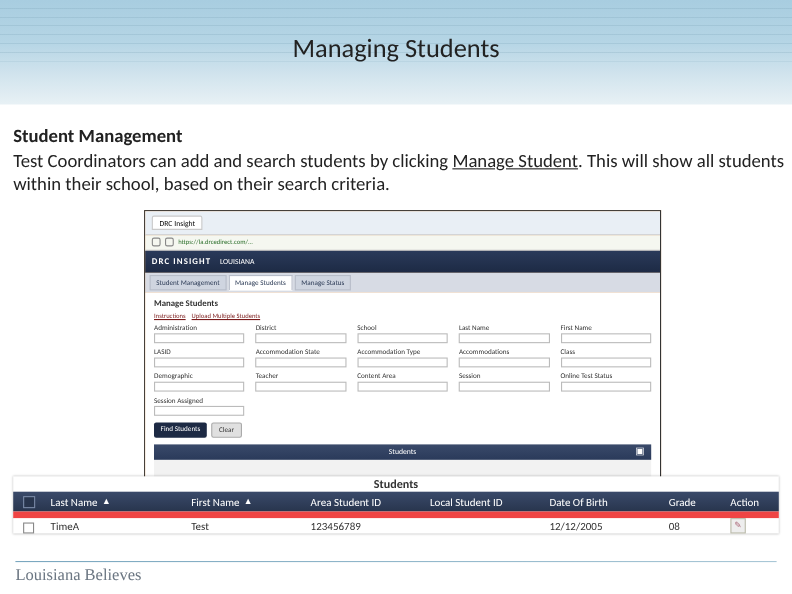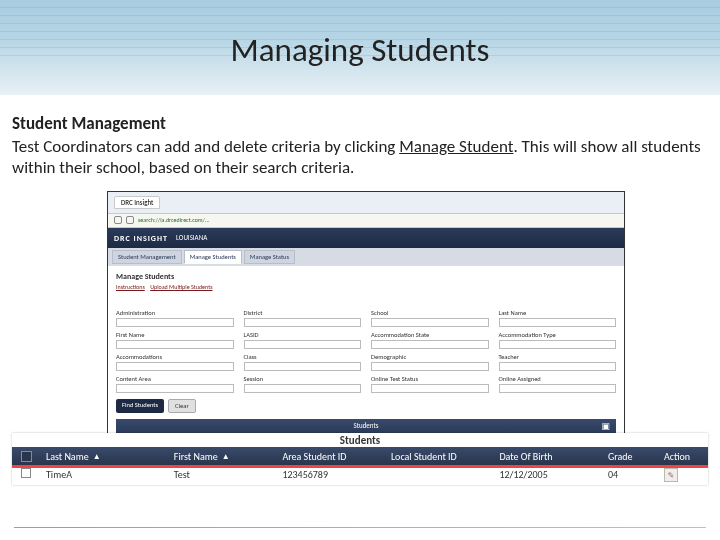--- a/index.html
+++ b/index.html
@@ -2,43 +2,43 @@
 <html><head>
 <meta charset="utf-8">
 <style>
   * { box-sizing: border-box; margin: 0; padding: 0; }
   body { font-family: Calibri, Arial, sans-serif; width: 720px; height: 540px; background: #fff; overflow: hidden; position: relative; }
   .slide { width: 720px; height: 540px; position: relative; }
   .top-band { height: 95px; background: linear-gradient(to bottom, #a8cde0 0%, #b5d5e5 40%, #d0e3ed 70%, #e8f1f5 100%); position: relative; }
   .ruled-lines { position: absolute; top: 0; left: 0; right: 0; height: 56px; background:
       repeating-linear-gradient(to bottom, transparent 0, transparent 7px, rgba(120,160,180,.25) 7px, rgba(120,160,180,.25) 8px);
   }
-  .title { position: absolute; top: 30px; left: 0; right: 0; text-align: center; font-size: 33px; color: #222; }
+  .title { position: absolute; top: 30px; left: 0; right: 0; text-align: center; font-size: 24px; color: #222; }
   .body { padding: 18px 0 0 12px; }
   .h2 { font-weight: bold; font-size: 17px; color: #222; margin-bottom: 2px; }
   .para { font-size: 17px; line-height: 1.25; color: #222; }
   .u { text-decoration: underline; font-weight: normal; }
-  .shot-wrap { margin: 12px auto 0 auto; width: 518px; border: 1.5px solid #333; background: #fdba74; }
+  .shot-wrap { margin: 12px auto 0 auto; width: 470px; border: 1.5px solid #333; background: #fdba74; }
   .chrome { height: 22px; background: #e9eff5; border-bottom: 1px solid #c9c9c9; display:flex; align-items:center; gap:4px; padding:0 6px; }
   .tab { background:#fff; border:1px solid #c9c9c9; font-size:7px; padding:1px 6px; border-radius:2px 2px 0 0; }
   .urlbar { height: 14px; background:#f5f7f0; border-bottom:1px solid #c9c9c9; display:flex; align-items:center; padding:0 6px; gap:4px; }
   .url-icon { width:8px; height:8px; border:1px solid #888; border-radius:2px; }
   .url-text { font-size:6px; color:#2a6e2a; flex:1; white-space:nowrap; overflow:hidden; }
   .brandbar { height: 20px; background: linear-gradient(#2a3a5a,#1d2a44); display:flex; align-items:center; padding:0 6px; gap:8px; }
   .brand1 { color:#fff; font-size:8px; font-weight:bold; letter-spacing:1px; }
   .brand2 { color:#fff; font-size:7px;text-align:center; }
   .tabs-row { background:#d7dbe4; display:flex; gap:2px; padding:2px 4px; }
   .nav-tab { font-size:6.5px; padding:2px 5px; background:#cfd5e0; border:1px solid #b7bdc9; color:#2b3a55; }
   .nav-tab.active { background:#fff; border-bottom-color:#fff; }
   .panel { background:#fff; padding:5px 8px 6px 8px; }
   .panel-title { font-size:8px; font-weight:bold; color:#333; margin-bottom:2px; }
   .panel-sub { font-size:6px; color:#555; margin-bottom:2px; }
-  .links-sm { font-size:6px; margin-bottom:18px; }
+  .links-sm { font-size:6px; margin-bottom:3px; }
   .lnk { color:#7a1a1a; text-decoration:underline; }
-  .form-grid { display:grid; grid-template-columns: 1fr 1fr 1fr 1fr; gap:4px 10px; }
+  .form-grid { display:grid; grid-template-columns: 1fr 1fr 1fr 1fr 1fr; gap:4px 10px; }
   .fld-label { font-size:6.5px; color:#333; }
   .fld-input { height:9px; background:#fff; border:1px solid #bbb; margin-top:1px; }
   .btn-row { display:flex; gap:4px; margin-top:6px; }
   .btn-sm { font-size:6.5px; padding:2px 6px; background:#1d2a44; color:#fff; border-radius:2px; }
   .btn-sm.light { background:#e0e0e0; color:#333; border:1px solid #aaa; }
   .mini-students-bar { margin-top:6px; height:14px; background:linear-gradient(#3a4a6a,#2a3a5a); color:#fff; font-size:7px; display:flex; align-items:center; justify-content:center; position:relative; }
   .mini-students-bar .plus { position:absolute; right:6px; font-size:9px; }
   .mini-empty { height:26px; background:#f2f2f2; }
 
   
@@ -50,50 +50,50 @@
   .hdr-chk { width:11px; height:11px; background:#28354d; border:1px solid #7a8aa8; display:inline-block; }
   .sort { font-size:8px; }
   .c1 { width:28px; justify-content:center; }
   .c2 { flex:1.2; }
   .c3 { flex:1; }
   .c4 { flex:1; }
   .c5 { flex:1; }
   .c6 { flex:1; }
   .c7 { width:56px; }
   .c8 { width:50px; }
-  .bt-row { height:20px; display:flex; align-items:flex-start; font-size:10px; color:#333; border-top:3px solid #ef4444; }
+  .bt-row { height:20px; display:flex; align-items:flex-end; font-size:10px; color:#333; border-top:6px solid #ef4444; }
   .action-btn { width:14px; height:14px; background:#eee; border:1px solid #bba; display:inline-flex; align-items:center; justify-content:center; font-size:8px; color:#a67; }
 
   .footer { position:absolute; left:0; right:0; bottom:8px; padding:0 14px; }
   .rule-line { height:1px; background:linear-gradient(to right,#7aa7bf,#a9c7d6); margin-bottom:4px; }
   .believes { font-family: "Comic Sans MS", cursive; color:#6b7682; font-size:15px; }
 </style>
 </head>
 <body>
 <div class="slide">
 
   <div class="top-band">
     <div class="ruled-lines"></div>
     <div class="title">Managing Students</div>
   </div>
 
   <div class="body">
     <div class="h2">Student Management</div>
     <p class="para">
-      <span>Test Coordinators can add and delete criteria by clicking </span><span class="u">Manage Student</span><span>. This will show all students within their school, based on their search criteria.</span>
+      <span>Test Coordinators can add and search students by clicking </span><span class="u">Manage Student</span><span>. This will show all students within their school, based on their search criteria.</span>
     </p>
 
     <div class="shot-wrap">
       <div class="chrome">
         <div class="tab">DRC Insight</div>
       </div>
       <div class="urlbar">
         <span class="url-icon"></span>
         <span class="url-icon"></span>
-        <span class="url-text">search://la.drcedirect.com/...</span>
+        <span class="url-text">https://la.drcedirect.com/...</span>
       </div>
       <div class="brandbar">
         <span class="brand1">DRC INSIGHT</span>
         <span class="brand2">LOUISIANA</span>
       </div>
       <div class="tabs-row">
         <div class="nav-tab">Student Management</div>
         <div class="nav-tab active">Manage Students</div>
         <div class="nav-tab">Manage Status</div>
       </div>
@@ -164,21 +164,21 @@
           <div>
               <div class="fld-label">Session</div>
               <div class="fld-input"></div>
             </div>
           <div>
               <div class="fld-label">Online Test Status</div>
               <div class="fld-input"></div>
             </div>
 
           <div>
-              <div class="fld-label">Online Assigned</div>
+              <div class="fld-label">Session Assigned</div>
               <div class="fld-input"></div>
             </div>
         </div>
         <div class="btn-row">
           <div class="btn-sm">Find Students</div>
           <div class="btn-sm light">Clear</div>
         </div>
         <div class="mini-students-bar">
           <span>Students</span>
           <span class="plus">▣</span>
@@ -220,24 +220,25 @@
     </div>
     <div class="bt-row">
       <div class="bt-col c1">
           <span class="chk"></span>
         </div>
       <div class="bt-col c2">TimeA</div>
       <div class="bt-col c3">Test</div>
       <div class="bt-col c4">123456789</div>
       <div class="bt-col c5"></div>
       <div class="bt-col c6">12/12/2005</div>
-      <div class="bt-col c7">04</div>
+      <div class="bt-col c7">08</div>
       <div class="bt-col c8">
           <span class="action-btn">✎</span>
         </div>
     </div>
   </div>
 
   <div class="footer">
     <div class="rule-line"></div>
+    <div class="believes">Louisiana Believes</div>
   </div>
 
 </div>
 
 </body></html>

